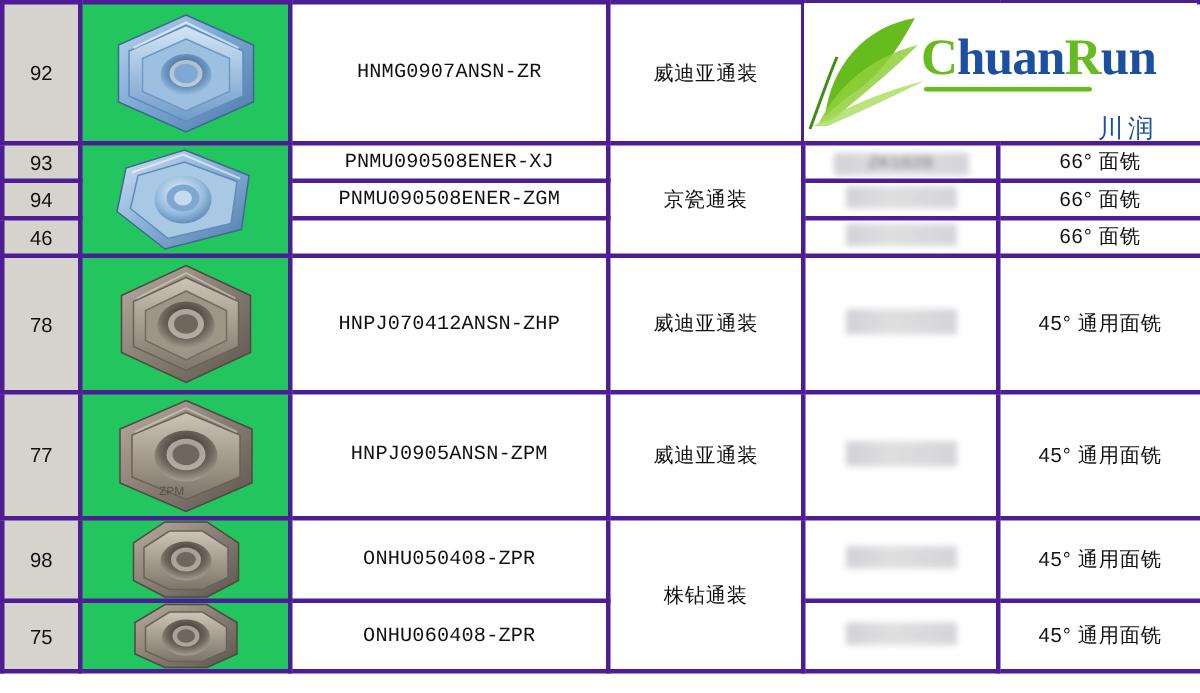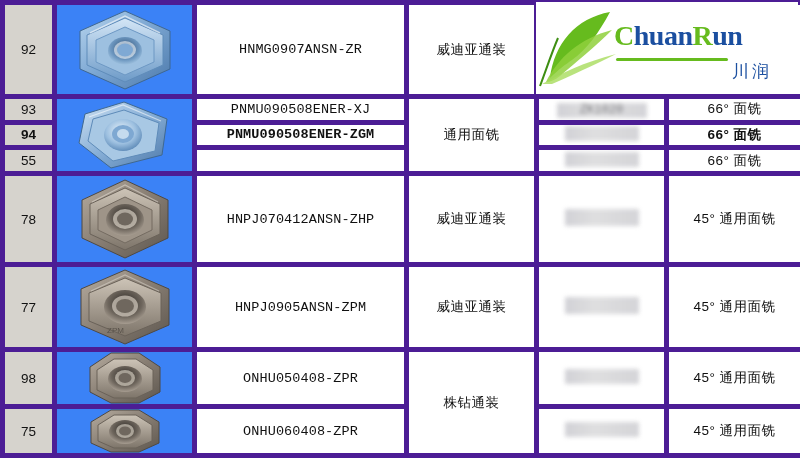--- a/index.html
+++ b/index.html
@@ -21,42 +21,42 @@
   }
   table.spec {
     position: absolute;
     top: 0;
     left: 0;
     border-collapse: collapse;
     width: 800px;
     table-layout: fixed;
   }
   table.spec td {
-    border: 5px solid #4c1d95;
+    border: 3px solid #4c1d95;
     padding: 0;
     vertical-align: middle;
     text-align: center;
     font-size: 13.5px;
     color: #111;
   }
   
   col.c-idx { width: 52px; }
   col.c-img { width: 140px; }
   col.c-code { width: 212px; }
   col.c-brand { width: 130px; }
   col.c-grade { width: 130px; }
   col.c-angle { width: 136px; }
 
   td.idx {
     background: #d6d3cd;
     font-size: 13px;
     color: #111;
   }
   td.imgcell {
-    background: #3b82f6;
+    background: #22c55e;
     padding: 2px 0;
     text-decoration: underline;
   }
   td.code {
     font-family: "Liberation Mono", monospace;
     font-size: 13.5px;
     letter-spacing: 0.1px;
     white-space: nowrap;
   }
   td.brand {
@@ -109,30 +109,30 @@
     height: 92px;
     background: #ffffff;
     overflow: hidden;
   }
   #logo .wordmark {
     position: absolute;
     left: 78px;
     top: 18px;
     font-family: "Liberation Serif", serif;
     font-weight: bold;
-    font-size: 28px;
+    font-size: 34px;
     letter-spacing: -0.5px;
     white-space: nowrap;
   }
   #logo .w-c { color: #66bb1e; }
   #logo .w-rest { color: #1b4fa0; }
   #logo .cn {
     position: absolute;
     left: 196px;
-    top: 58px;
+    top: 72px;
     font-family: "Liberation Serif", serif;
     font-size: 17px;
     color: #1b4fa0;
     letter-spacing: 3px;
   }
   #logo .underline {
     position: absolute;
     left: 80px;
     top: 56px;
     width: 112px;
@@ -216,38 +216,38 @@
               <polygon points="57,3 100,20 95,56 44,69 12,44 18,15" fill="url(#blueP)" stroke="#40688f" stroke-width="1"></polygon>
               <polygon points="57,11 92,24 88,52 46,62 21,42 26,20" fill="#a8c8e4" stroke="#5e8bb9" stroke-width="1"></polygon>
               <ellipse cx="56" cy="36" rx="19" ry="16" fill="url(#holeP)"></ellipse>
               <ellipse cx="56" cy="35" rx="11" ry="9" fill="#7ea8d2"></ellipse>
               <ellipse cx="56" cy="35" rx="6" ry="5" fill="#d7e7f5" opacity="0.8"></ellipse>
               <path d="M22,18 L56,6 L94,22" fill="none" stroke="#ffffff" stroke-width="1.3" opacity="0.55"></path>
             </svg>
           </span>
         </td>
         <td class="code">PNMU090508ENER-XJ</td>
-        <td class="brand" rowspan="3">通用面铣</td>
+        <td class="brand" rowspan="3">京瓷通装</td>
         <td class="grade">
           <span class="blur-chip wide">ZK1020</span>
         </td>
         <td class="angle">66°  面铣</td>
       </tr>
 
-      <tr style="height:24px;font-weight:bold;">
+      <tr style="height:24px;">
         <td class="idx">94</td>
         <td class="code">PNMU090508ENER-ZGM</td>
         <td class="grade">
           <span class="blur-chip"></span>
         </td>
         <td class="angle">66°  面铣</td>
       </tr>
 
       <tr style="height:24px;">
-        <td class="idx">55</td>
+        <td class="idx">46</td>
         <td class="code"></td>
         <td class="grade">
           <span class="blur-chip"></span>
         </td>
         <td class="angle">66°  面铣</td>
       </tr>
 
       <tr style="height:91px;">
         <td class="idx">78</td>
         <td class="imgcell">

